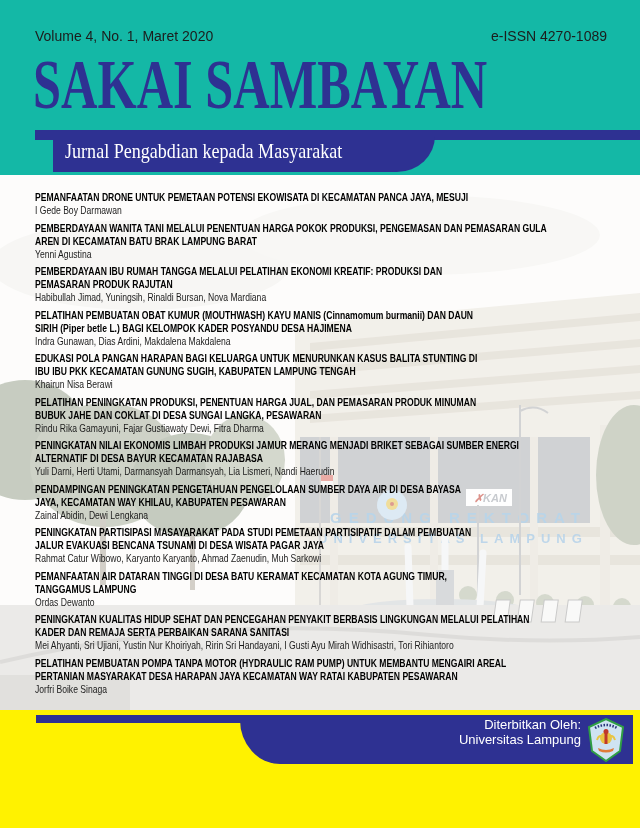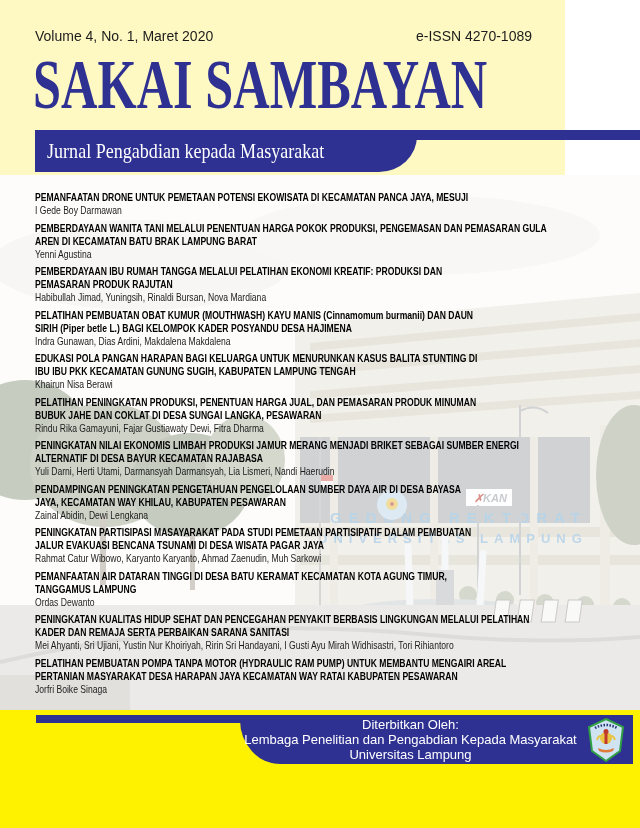--- a/index.html
+++ b/index.html
@@ -1,31 +1,31 @@
 <!DOCTYPE html>
 <html><head>
 <meta charset="utf-8">
 <style>
   html,body{margin:0;padding:0;}
   body{width:640px;height:828px;overflow:hidden;font-family:"Liberation Sans",sans-serif;background:#fff;}
   .page{position:relative;width:640px;height:828px;background:#ffffff;overflow:hidden;}
 
   
-  .header-band{position:absolute;left:0;top:0;width:565px;height:175px;background:#fef9c3;z-index:3;}
+  .header-band{position:absolute;left:0;top:0;width:640px;height:175px;background:#14b8a6;z-index:3;}
   .vol-line{position:absolute;left:35px;top:28px;font-size:14px;color:#1c1c1c;letter-spacing:0;}
   .issn-line{position:absolute;right:33px;top:28px;font-size:14px;color:#1c1c1c;}
   .journal-title{
     position:absolute;left:33px;top:50px;
     font-family:"Liberation Serif",serif;font-weight:bold;
     font-size:70px;line-height:70px;color:#2E3192;
     transform:scaleX(0.72);transform-origin:left top;white-space:nowrap;
   }
   .subtitle-strip{position:absolute;left:35px;top:130px;width:605px;height:10px;background:#2E3192;}
   .subtitle-box{
-    position:absolute;left:35px;top:130px;width:382px;height:42px;background:#2E3192;
+    position:absolute;left:53px;top:130px;width:382px;height:42px;background:#2E3192;
     border-bottom-right-radius:38px 36px;
     display:flex;align-items:center;
   }
   .subtitle-text{
     font-family:"Liberation Serif",serif;color:#ffffff;
     font-size:21px;padding-left:14px;white-space:nowrap;
     transform:scaleX(0.86);transform-origin:left center;
   }
 
   
@@ -41,21 +41,21 @@
   .article-title{font-weight:bold;color:#000;}
   .title-line{font-size:11px;line-height:13px;white-space:nowrap;}
   .article-authors{font-size:11px;line-height:13px;color:#1b1b1b;white-space:nowrap;}
 
   
   .footer-band{position:absolute;left:0;top:710px;width:640px;height:118px;background:#FFF200;z-index:3;}
   .footer-strip{position:absolute;left:36px;top:5px;width:206px;height:8px;background:#2E3192;}
   .footer-box{
     position:absolute;left:240px;top:5px;width:393px;height:49px;background:#2E3192;
     border-bottom-left-radius:40px 44px;
-    color:#ffffff;text-align:center;
+    color:#ffffff;text-align:right;
     padding:2px 52px 0 0;box-sizing:border-box;
     font-size:13px;line-height:15px;
   }
   .footer-box .pub-line{white-space:nowrap;}
   .uni-logo{position:absolute;right:6px;top:3px;width:42px;height:44px;}
 </style>
 </head>
 <body>
 
 <div class="page">
@@ -264,21 +264,20 @@
     <div class="subtitle-strip"></div>
     <div class="subtitle-box">
       <span class="subtitle-text">Jurnal Pengabdian kepada Masyarakat</span>
     </div>
   </div>
 
   <div class="footer-band">
     <div class="footer-strip"></div>
     <div class="footer-box">
       <div class="pub-line">Diterbitkan Oleh:</div>
-      <div class="pub-line">Lembaga Penelitian dan Pengabdian Kepada Masyarakat</div>
       <div class="pub-line">Universitas Lampung</div>
 
       <svg class="uni-logo" viewBox="0 0 42 44" xmlns="http://www.w3.org/2000/svg">
         <path d="M21,1 L38,9 L35,33 L21,43 L7,33 L4,9 Z" fill="#cfe3f2" stroke="#2f9e44" stroke-width="2"></path>
         <path d="M10,10 Q21,4 32,10" stroke="#27337a" stroke-width="2.5" fill="none" stroke-dasharray="1.5,1.5"></path>
         <circle cx="21" cy="20" r="6" fill="#e8c544"></circle>
         <rect x="19.5" y="14" width="3" height="12" fill="#c0392b"></rect>
         <circle cx="21" cy="13.5" r="2.5" fill="#c0392b"></circle>
         <path d="M12,22 Q14,16 18,19 M30,22 Q28,16 24,19" stroke="#e8c544" stroke-width="2" fill="none"></path>
         <path d="M13,30 Q21,34 29,30 L28,33 Q21,36 14,33 Z" fill="#e07b39"></path>

